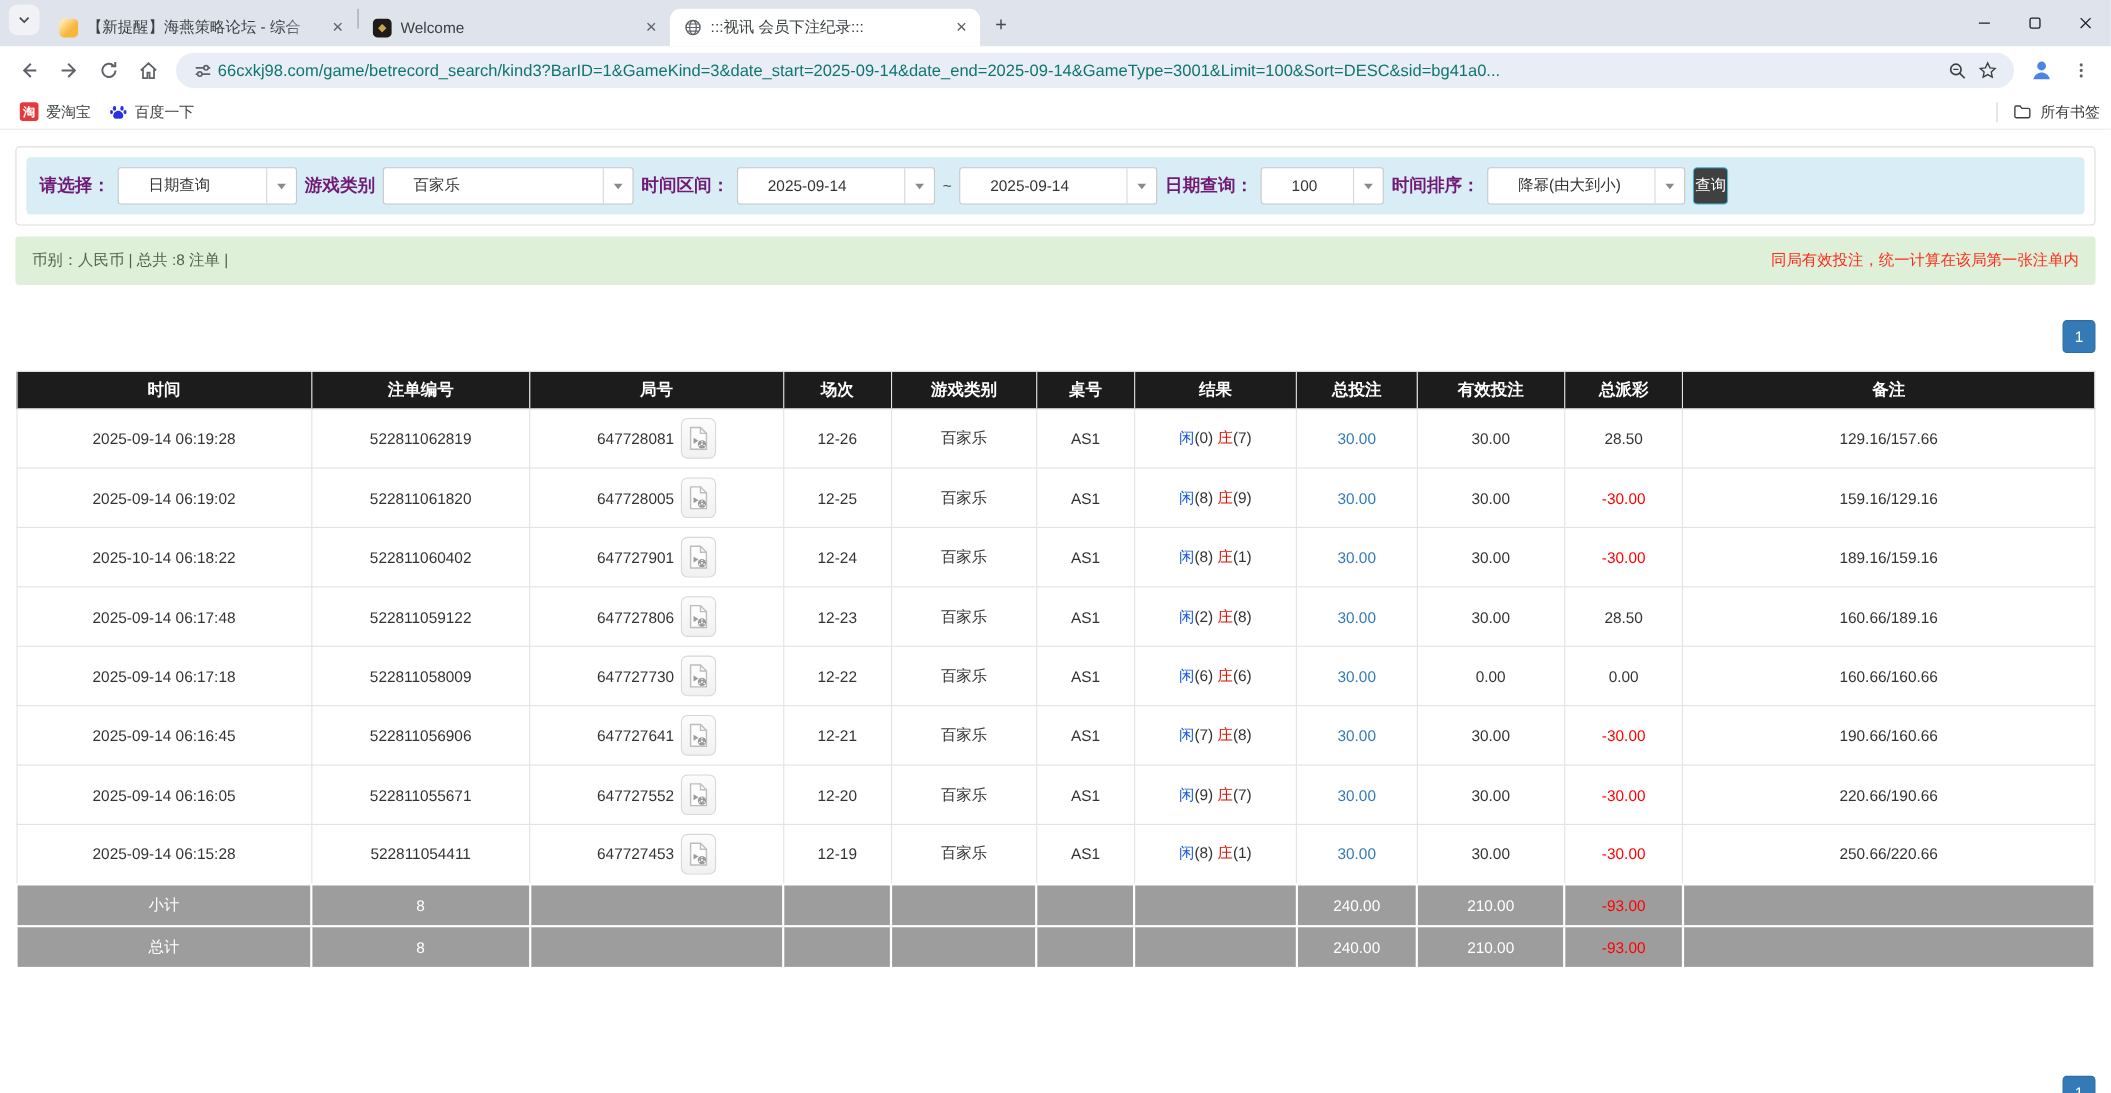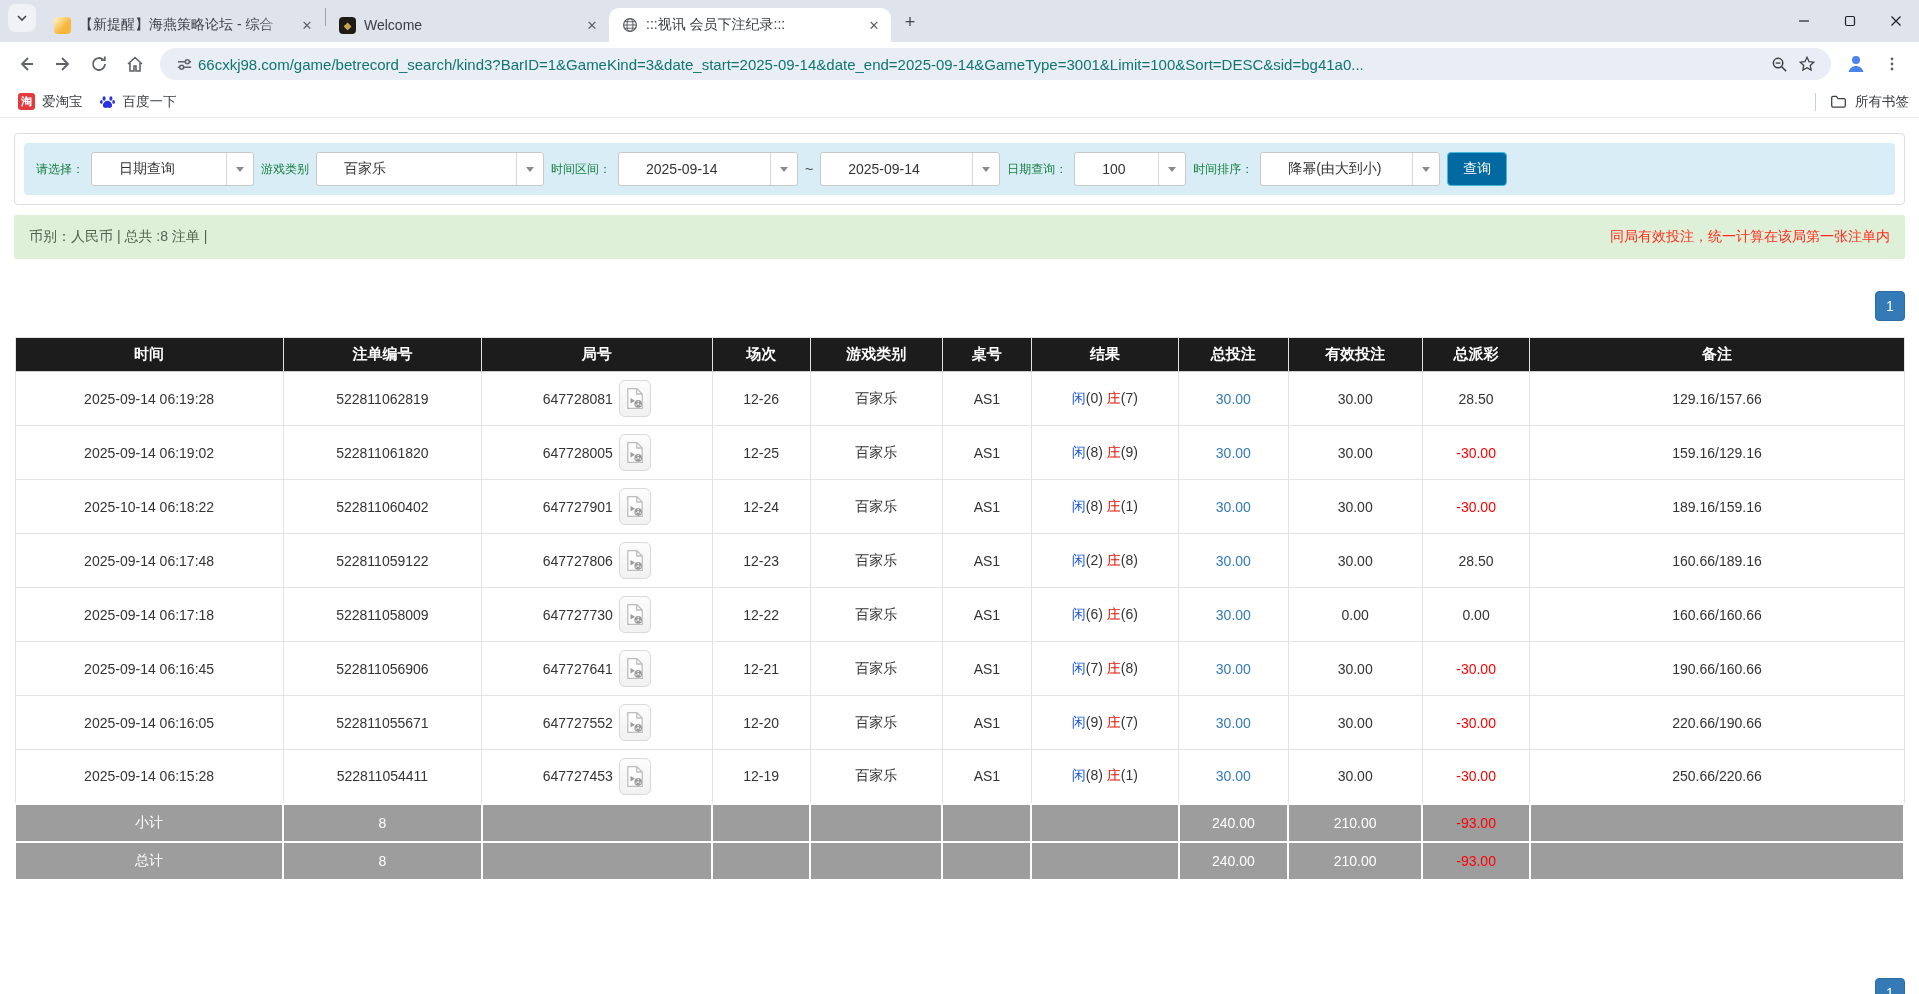--- a/index.html
+++ b/index.html
@@ -38,28 +38,28 @@
   .bm-ico { width:17px; height:17px; border-radius:3px; display:flex; align-items:center; justify-content:center; flex:none; }
   .bm-taobao { background:#e6393d; color:#fff; font-size:11px; font-weight:bold; }
   .bookmarks-right { margin-left:auto; display:flex; align-items:center; gap:8px; }
   .bm-vsep { width:1px; height:18px; background:#c7d0e0; margin-right:6px; }
 
   
   .page { padding:0 14px; }
   .page-title { margin:30px 0 0 0; font-size:21px; font-weight:500; color:#333; }
   .filter-panel { margin-top:15px; border:1px solid #ddd; border-radius:4px; background:#fff; padding:9px; }
   .filter-bar { background:#d9edf7; border-radius:4px; padding:9px 12px; display:flex; align-items:center; gap:7px; }
-  .f-label { color:#15803d; font-weight:normal; font-size:12px; white-space:nowrap; }
+  .f-label { color:#701a75; font-weight:bold; font-size:16px; white-space:nowrap; }
   .combo { display:inline-flex; align-items:stretch; background:#fff; border:1px solid #c8c8c8; border-radius:3px; height:34px;padding-left:17px; }
   .combo-text { display:flex; align-items:center; padding:0 10px; font-size:14px; color:#333; flex:1; white-space:nowrap; }
   .combo-arrow { width:27px; border-left:1px solid #d8d8d8; display:flex; align-items:center; justify-content:center; cursor:pointer; }
   .caret { width:0; height:0; border-left:4px solid transparent; border-right:4px solid transparent; border-top:5px solid #8a8a8a; }
   .tilde { color:#444; font-size:14px; }
-  .search-btn { background:#0369a1; border:1px solid #46b8da; color:#fff; font-size:14px; border-radius:4px;
-    height:34px; padding:0 15px; cursor:pointer; }
+  .search-btn { background:#404040; border:1px solid #46b8da; color:#fff; font-size:14px; border-radius:4px;
+    height:34px; padding:0 1px; cursor:pointer; }
 
   .summary-bar { margin-top:10px; background:#dff0d8; border-radius:3px; height:44px; display:flex; align-items:center;
     justify-content:space-between; padding:0 15px; font-size:14px; }
   .summary-left { color:#4e644e; }
   .summary-right { color:#ff2a1c; }
 
   .pager-row { margin-top:32px; display:flex; justify-content:flex-end; }
   .page-btn { width:30px; height:30px; background:#337ab7; border:1px solid #2e6da4; border-radius:4px; color:#fff;
     font-size:14px; display:flex; align-items:center; justify-content:center; cursor:pointer; }
 

